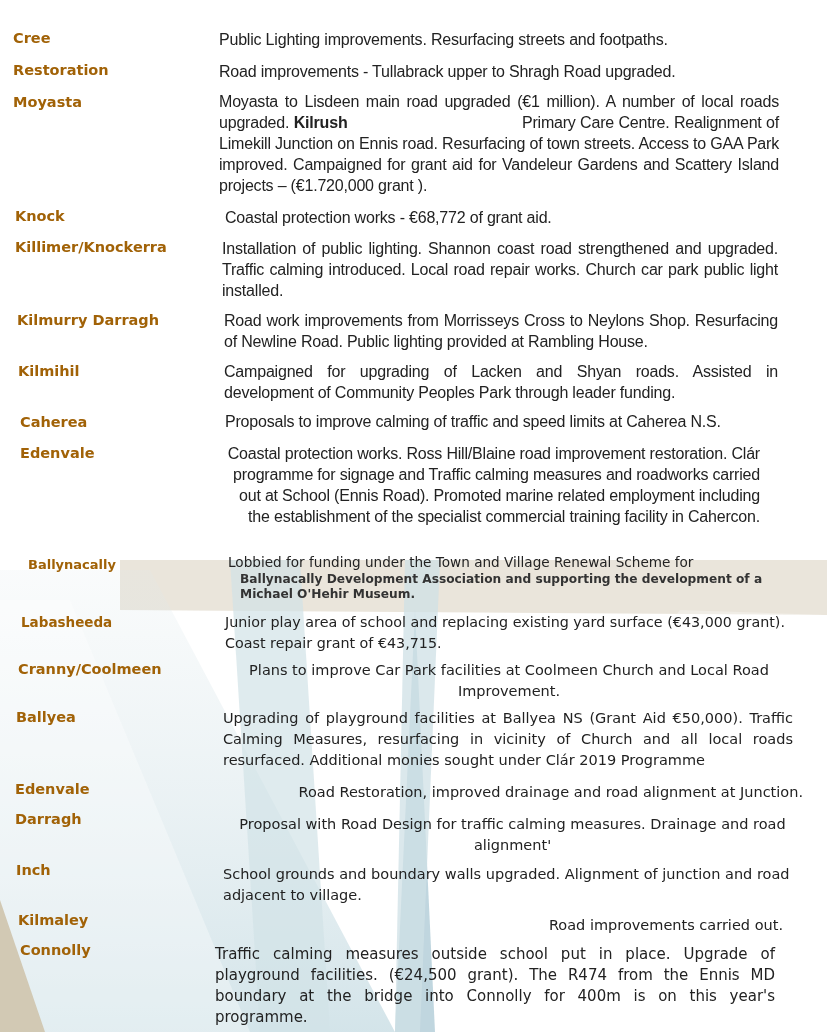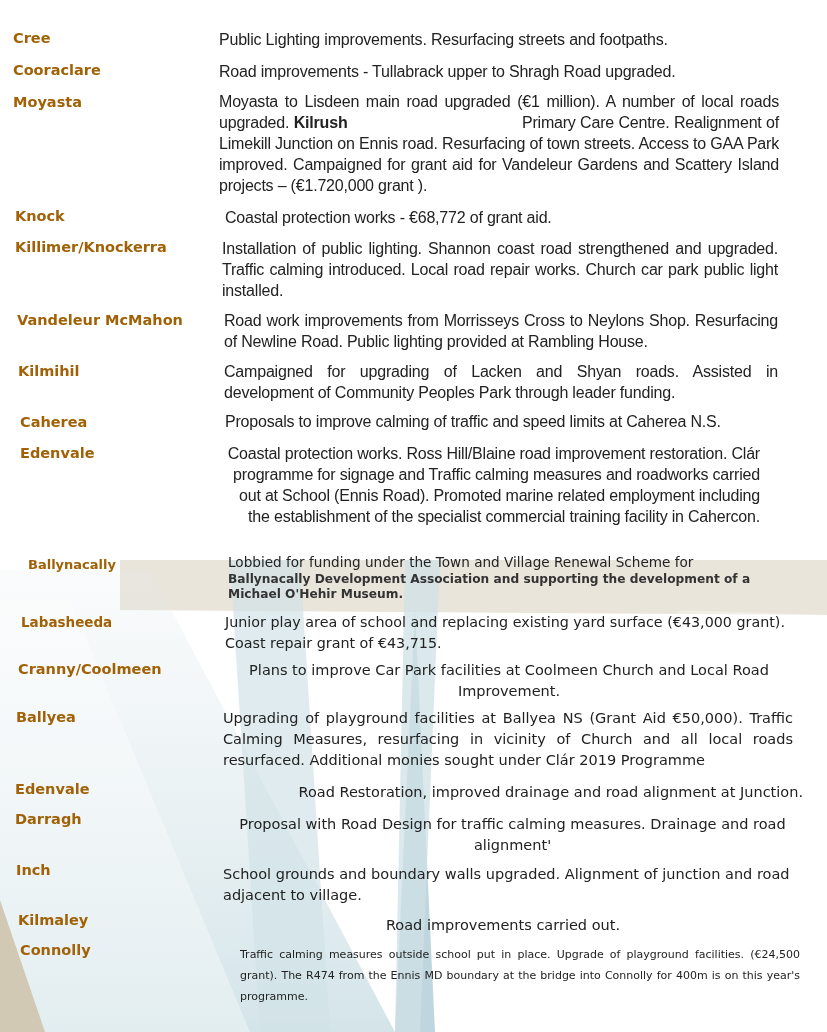--- a/index.html
+++ b/index.html
@@ -13,21 +13,21 @@
   .entry { position: absolute; left: 0; width: 827px; }
   .place {
     position: absolute; font-weight: bold; font-size: 14.5px; color: #a16207;
     white-space: nowrap;
   }
   .desc {
     position: absolute; font-size: 14.5px; line-height: 21px; color: #222;
     text-align: justify;
   }
   .desc.nar { font-family: "Liberation Sans", sans-serif; font-size: 16px; letter-spacing: -0.2px; }
-  .desc.small { font-size: 12.2px; line-height: 15px; font-weight: bold; color:#333; }
+  .desc.small { font-size: 12.2px; line-height: 15px; font-weight: bold; color:#333;margin-left:12px; }
   .desc b { font-weight: bold; margin-top: 44px; }
   .gap { display: inline-block; width: 170px; }
 </style>
 </head>
 <body>
 
 <svg class="bg" width="827" height="1032" viewBox="0 0 827 1032">
   <defs>
     <linearGradient id="g1" x1="0" y1="0" x2="0" y2="1">
       <stop offset="0" stop-color="#dfe9ec" stop-opacity="0.2"></stop>
@@ -43,21 +43,21 @@
   <path d="M405 560 L440 560 L420 1032 L395 1032 Z" fill="#cfe0e6" opacity="0.75"></path>
   <path d="M560 760 L680 610 L827 615 L827 1032 L700 1032 Z" fill="#ffffff" opacity="0.3"></path>
 </svg>
 
 <div class="entry">
   <div class="place" style="left:13px;top:30px">Cree</div>
   <div class="desc nar" style="left:219px;top:29px;width:560px">Public Lighting improvements.  Resurfacing streets and footpaths.</div>
 </div>
 
 <div class="entry">
-  <div class="place" style="left:13px;top:62px">Cooraclare</div>
+  <div class="place" style="left:13px;top:62px">Restoration</div>
   <div class="desc nar" style="left:219px;top:61px;width:560px">Road improvements - Tullabrack upper to Shragh Road upgraded.</div>
 </div>
 
 <div class="entry">
   <div class="place" style="left:13px;top:94px">Moyasta</div>
   <div class="desc nar" style="left:219px;top:91px;width:560px">
     <span>Moyasta to Lisdeen main road upgraded (€1 million).  A number of local roads upgraded.</span>
     <b>Kilrush</b><span class="gap"></span>
     <span>Primary Care Centre. Realignment of Limekill Junction on Ennis road.  Resurfacing of town streets.  Access to GAA Park improved.  Campaigned for grant aid for Vandeleur Gardens and Scattery Island projects – (€1.720,000 grant ).</span>
   </div>
@@ -67,21 +67,21 @@
   <div class="place" style="left:15px;top:208px">Knock</div>
   <div class="desc nar" style="left:225px;top:207px;width:560px">Coastal protection works - €68,772 of grant aid.</div>
 </div>
 
 <div class="entry">
   <div class="place" style="left:15px;top:239px">Killimer/Knockerra</div>
   <div class="desc nar" style="left:222px;top:238px;width:556px">Installation of public lighting.  Shannon coast road strengthened and upgraded.  Traffic calming introduced.  Local road repair works.  Church car park public light installed.</div>
 </div>
 
 <div class="entry">
-  <div class="place" style="left:17px;top:312px">Vandeleur McMahon</div>
+  <div class="place" style="left:17px;top:312px">Kilmurry Darragh</div>
   <div class="desc nar" style="left:224px;top:310px;width:554px">Road work improvements from Morrisseys Cross to Neylons Shop. Resurfacing of Newline Road.  Public lighting provided at Rambling House.</div>
 </div>
 
 <div class="entry">
   <div class="place" style="left:18px;top:363px">Kilmihil</div>
   <div class="desc nar" style="left:224px;top:361px;width:554px">Campaigned for upgrading of Lacken and Shyan roads.  Assisted in development of Community Peoples Park through leader funding.</div>
 </div>
 
 <div class="entry">
   <div class="place" style="left:20px;top:414px">Caherea</div>
@@ -124,19 +124,19 @@
   <div class="desc" style="left:235px;top:814px;width:555px;text-align:center">Proposal with Road Design for traffic calming measures.  Drainage and road alignment'</div>
 </div>
 
 <div class="entry">
   <div class="place" style="left:16px;top:862px">Inch</div>
   <div class="desc" style="left:223px;top:864px;width:580px;text-align:left">School grounds and boundary walls upgraded.  Alignment of junction and road adjacent to village.</div>
 </div>
 
 <div class="entry">
   <div class="place" style="left:18px;top:912px">Kilmaley</div>
-  <div class="desc" style="left:223px;top:915px;width:560px;text-align:center">Road improvements carried out.</div>
+  <div class="desc" style="left:223px;top:915px;width:560px;text-align:right">Road improvements carried out.</div>
 </div>
 
 <div class="entry">
   <div class="place" style="left:20px;top:942px">Connolly</div>
-  <div class="desc" style="left:240px;top:944px;width:560px;font-size:11px">Traffic calming measures outside school put in place.  Upgrade of playground facilities.  (€24,500 grant).  The R474 from the Ennis MD boundary at the bridge into Connolly for 400m is on this year's programme.</div>
+  <div class="desc" style="left:215px;top:944px;width:560px;font-size:15px">Traffic calming measures outside school put in place.  Upgrade of playground facilities.  (€24,500 grant).  The R474 from the Ennis MD boundary at the bridge into Connolly for 400m is on this year's programme.</div>
 </div>
 
 </body></html>

